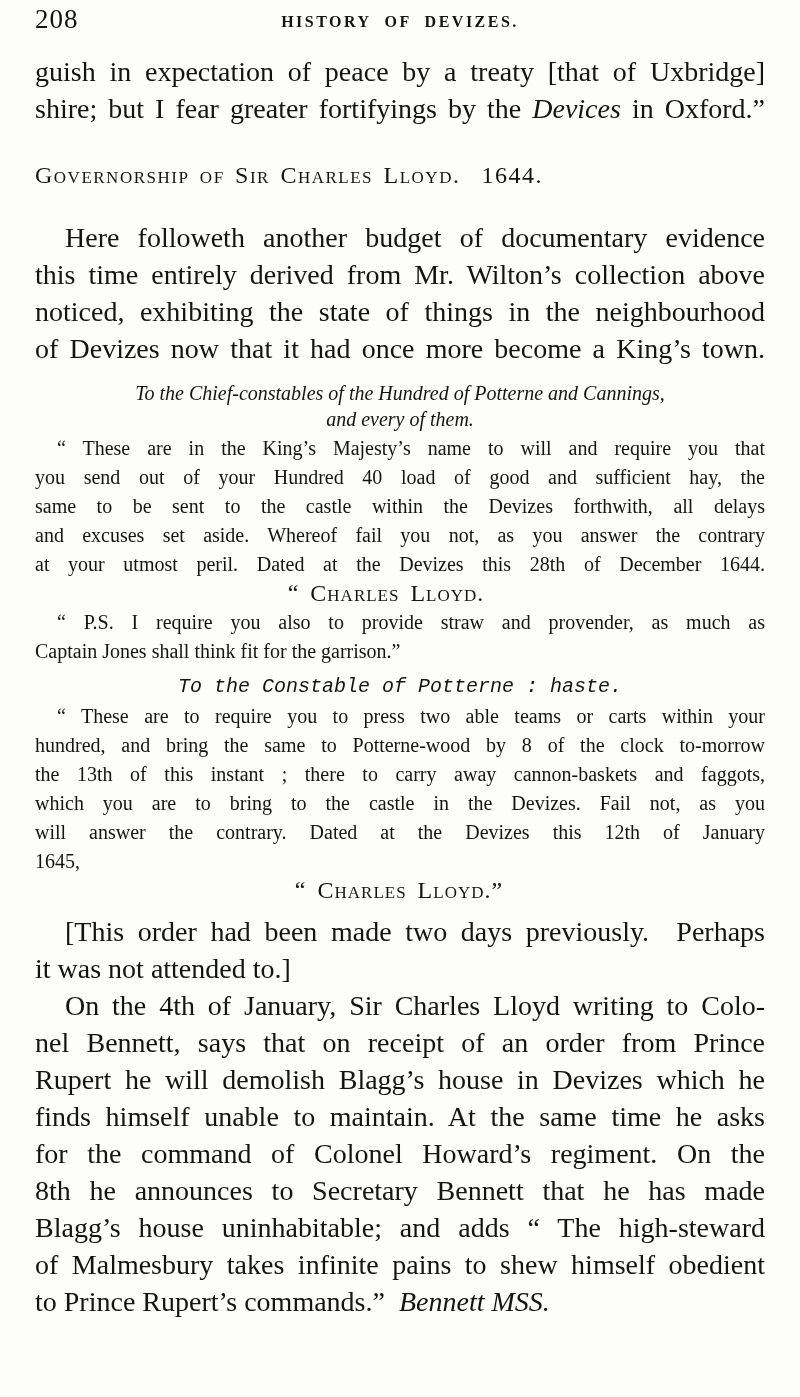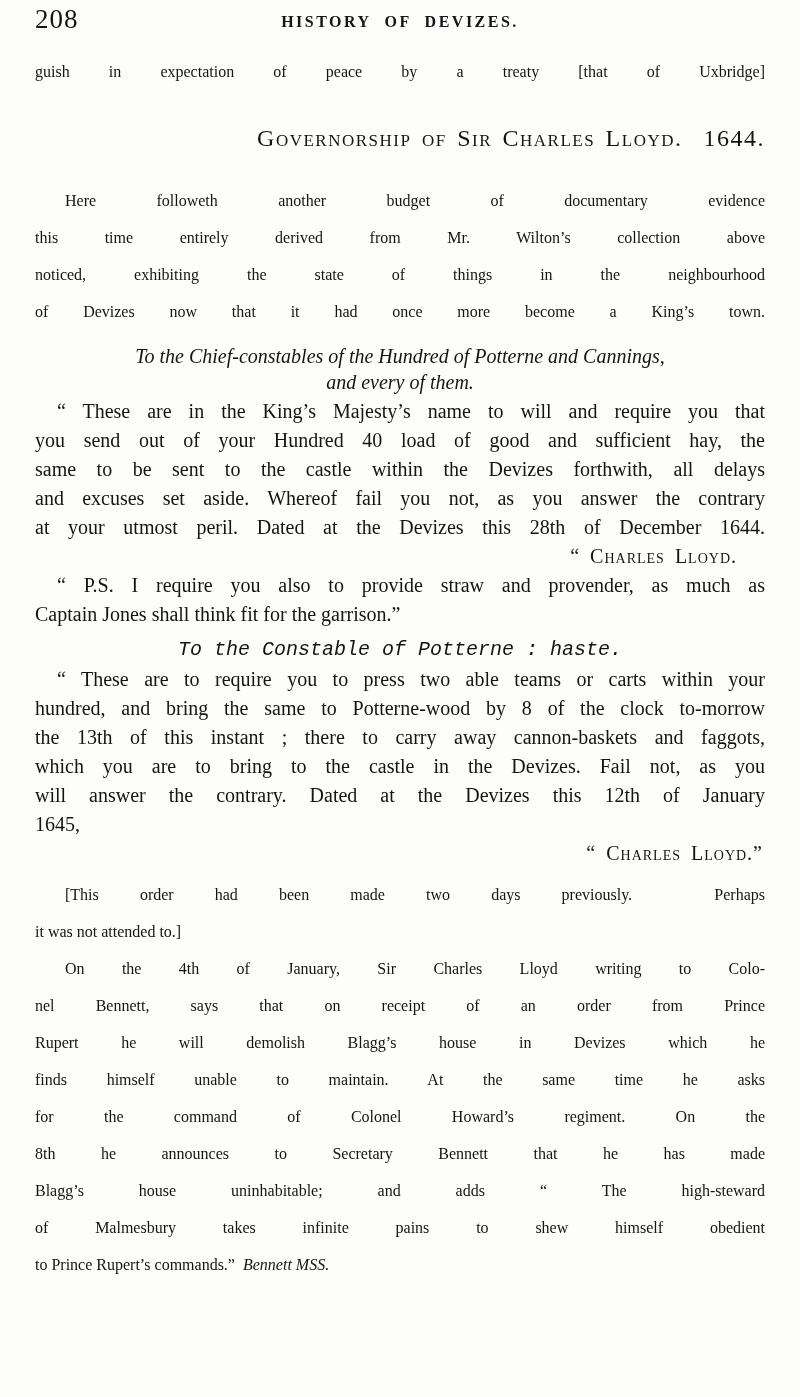--- a/index.html
+++ b/index.html
@@ -14,61 +14,62 @@
     padding: 8px 35px 0 35px;
     font-family: "Liberation Serif", serif;
     color: #141414;
   }
   .header { position: relative; height: 30px; }
   .pageno { position: absolute; left: 0; top: -4px; font-size: 27px; letter-spacing: 1px; }
   .runhead {
     text-align: center; font-size: 16px; font-weight: bold;
     letter-spacing: 2.5px; word-spacing: 7px; padding-top: 5px;
   }
-  .flow  { font-size: 16px; line-height: 37px; }
+  .flow  { font-size: 28px; line-height: 37px; }
   .small { font-size: 20px; line-height: 29px; }
   .tline { text-align: justify; text-align-last: justify; }
   .tline.nofill { text-align-last: left; }
   .center .tline, .center .tline.nofill { text-align: center; text-align-last: center; }
   .flow .tline.ind  { text-indent: 30px; }
   .small .tline.ind { text-indent: 22px; }
   i { font-style: italic; }
 
   .intro { margin-top: 15px; }
   .sect-head {
-    margin-top: 33px; text-align: right;
+    margin-top: 33px; text-align: left;
     font-variant: small-caps; font-size: 24px; line-height: 30px;
     letter-spacing: 1.5px; word-spacing: 3px;
   }
   .para-budget { margin-top: 29px; }
   .ital-head { font-size: 20px; line-height: 26px; }
   .hdg1 { margin-top: 13px; }
   .letter1 { margin-top: 2px; }
   .sig {
-    text-align: right; font-variant: small-caps;
-    font-size: 20px; line-height: 29px; letter-spacing: 1px; word-spacing: 4px;
+    text-align: center; font-variant: small-caps;
+    font-size: 24px; line-height: 29px; letter-spacing: 1px; word-spacing: 4px;
   }
   .sig1 { padding-right: 28px; }
   .hdg2 { margin-top: 8px; font-family: Liberation Mono, monospace; }
   .letter2 { margin-top: 2px; }
   .sig2 { padding-right: 2px; }
   .para-note { margin-top: 8px; }
 </style>
 </head>
 <body>
 
 <div class="page">
 
   <div class="header">
     <span class="pageno">208</span>
     <div class="runhead">HISTORY OF DEVIZES.</div>
   </div>
 
   <div class="flow intro">
       <div class="tline"><span>guish in expectation of peace by a treaty [that of Uxbridge]</span></div>
+      <div class="tline"><span>shire; but I fear greater fortifyings by the </span><i>Devices</i><span> in Oxford.”</span></div>
     </div>
 
   <div class="sect-head">Governorship of Sir Charles Lloyd.&nbsp; 1644.</div>
 
   <div class="flow para-budget">
       <div class="tline ind"><span>Here followeth another budget of documentary evidence</span></div>
       <div class="tline"><span>this time entirely derived from Mr. Wilton’s collection above</span></div>
       <div class="tline"><span>noticed, exhibiting the state of things in the neighbourhood</span></div>
       <div class="tline"><span>of Devizes now that it had once more become a King’s town.</span></div>
     </div>

